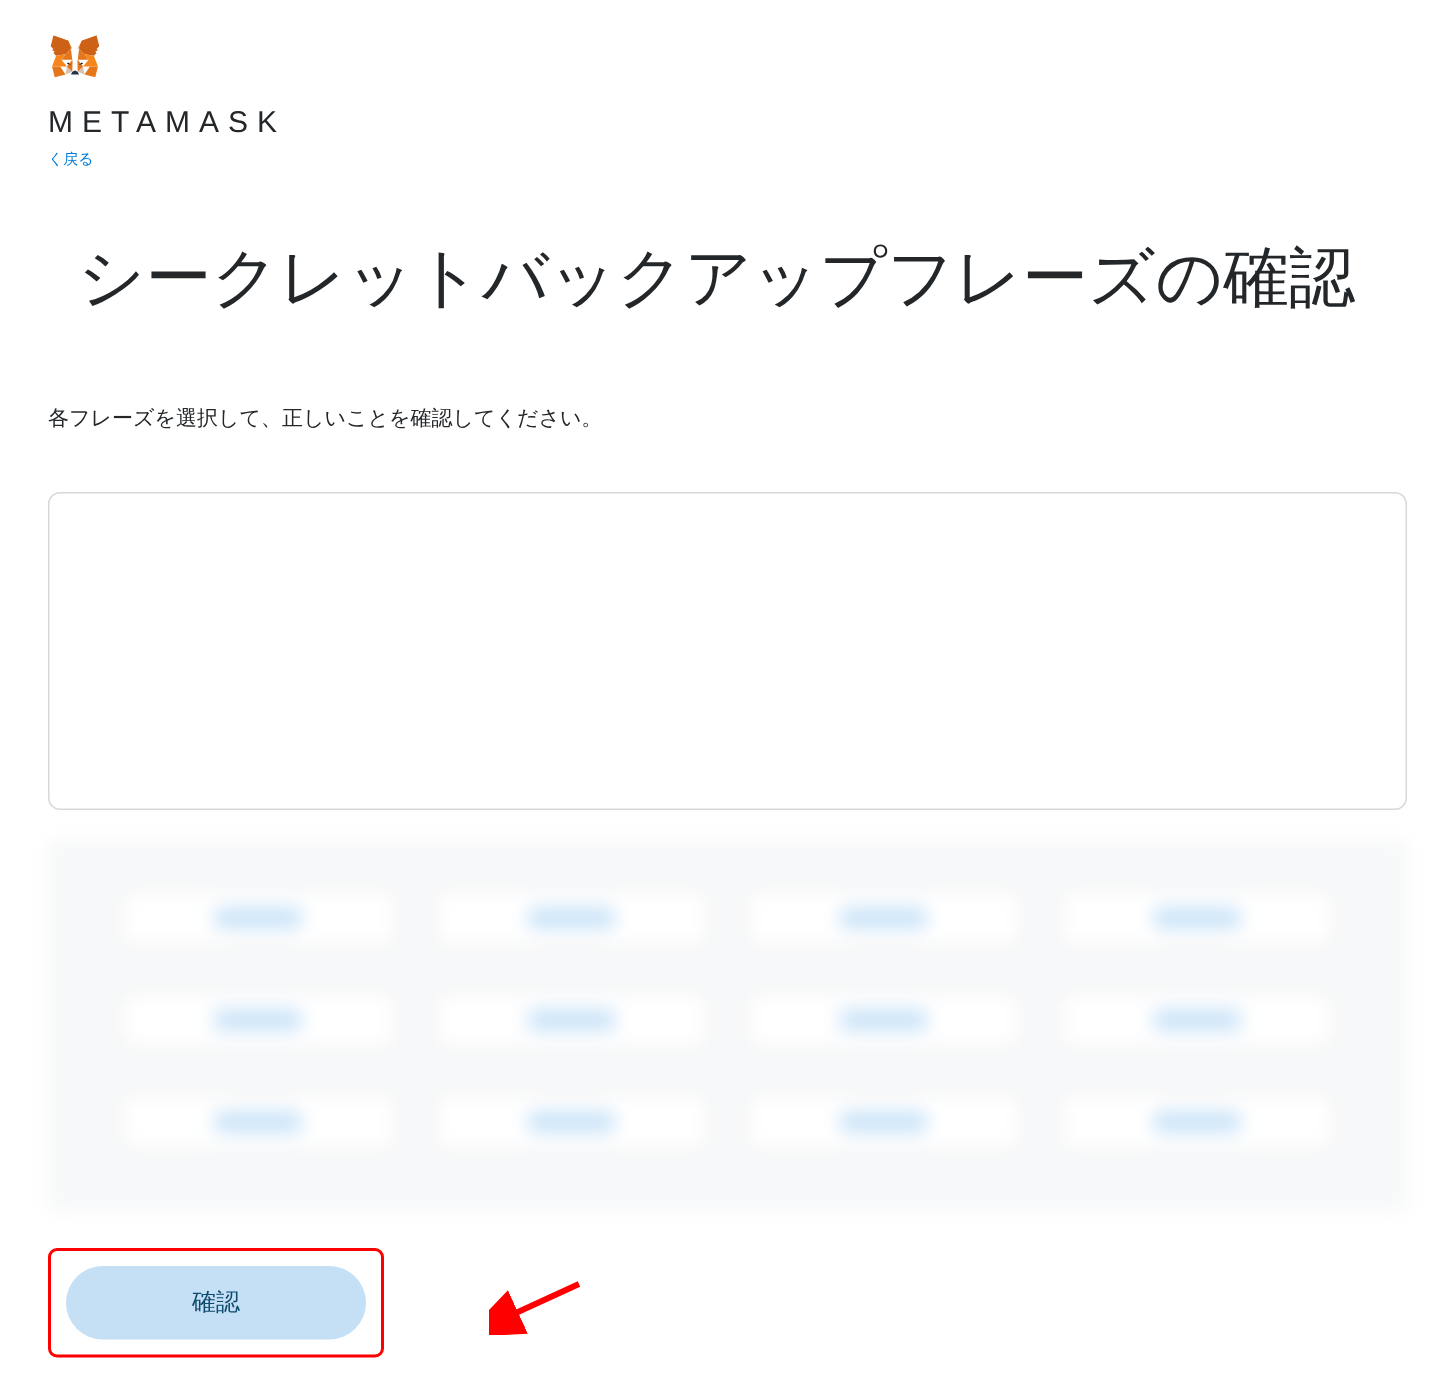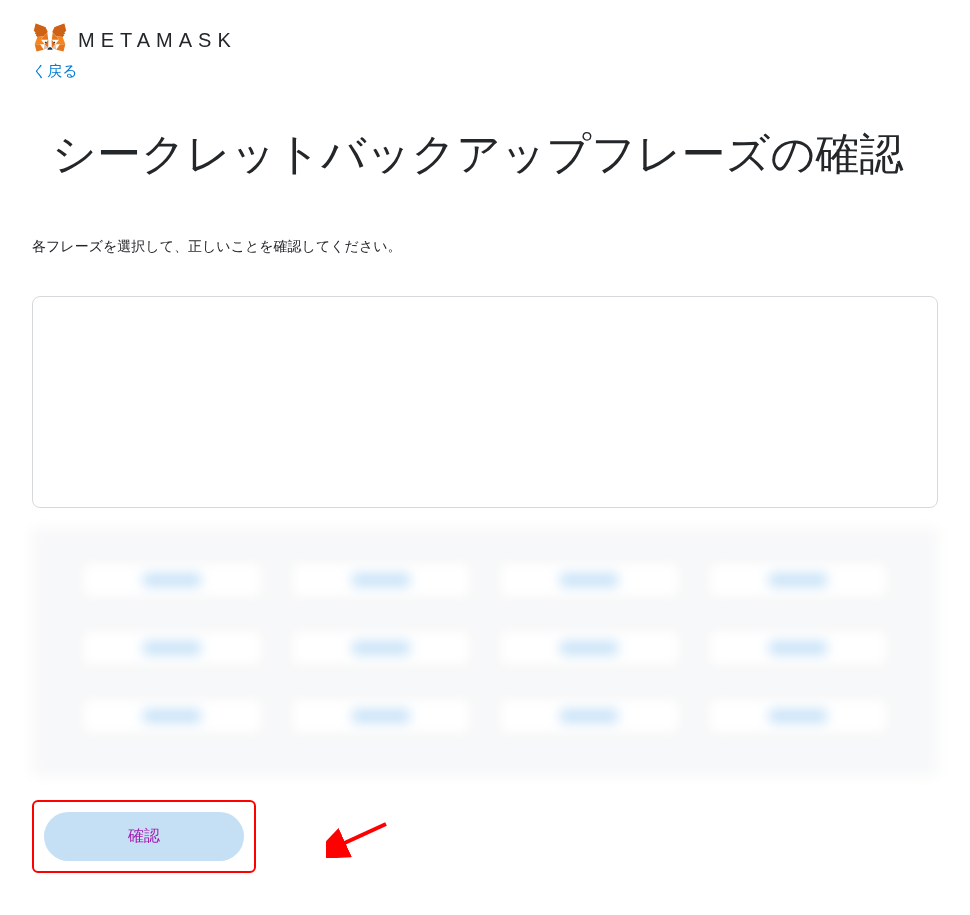--- a/index.html
+++ b/index.html
@@ -10,37 +10,37 @@
     body {
       font-family: -apple-system, BlinkMacSystemFont, "Segoe UI", "Hiragino Sans", "Meiryo", sans-serif;
       background: #ffffff;
       width: 970px;
       height: 915px;
       padding: 20px 32px;
       color: #24272a;
     }
     .header {
       display: flex;
-      align-items: center;
       gap: 10px;
       margin-bottom: 2px;
+      flex-direction: column;
     }
     .fox-icon {
       width: 36px;
       height: 36px;
     }
     .brand-name {
       font-size: 20px;
       font-weight: 400;
       letter-spacing: 6px;
       color: #24272a;
     }
     .back-link {
       color: #037dd6;
-      font-size: 15px;
+      font-size: 10px;
       cursor: pointer;
       margin-bottom: 24px;
       display: inline-block;
     }
     .page-title {
       font-size: 44px;
       font-weight: 400;
       line-height: 1.3;
       margin-top: 20px;
       margin-bottom: 56px;
@@ -95,21 +95,21 @@
       position: relative;
     }
     .confirm-highlight {
       border: 2px solid #ff0000;
       border-radius: 6px;
       padding: 10px;
       display: inline-block;
     }
     .confirm-button {
       background: #c5dff5;
-      color: #a21caf;
+      color: #0c4a6e;
       border: none;
       border-radius: 100px;
       padding: 14px 70px;
       font-size: 16px;
       font-weight: 500;
       cursor: pointer;
       min-width: 200px;
     }
     .arrow-annotation {
       position: absolute;

